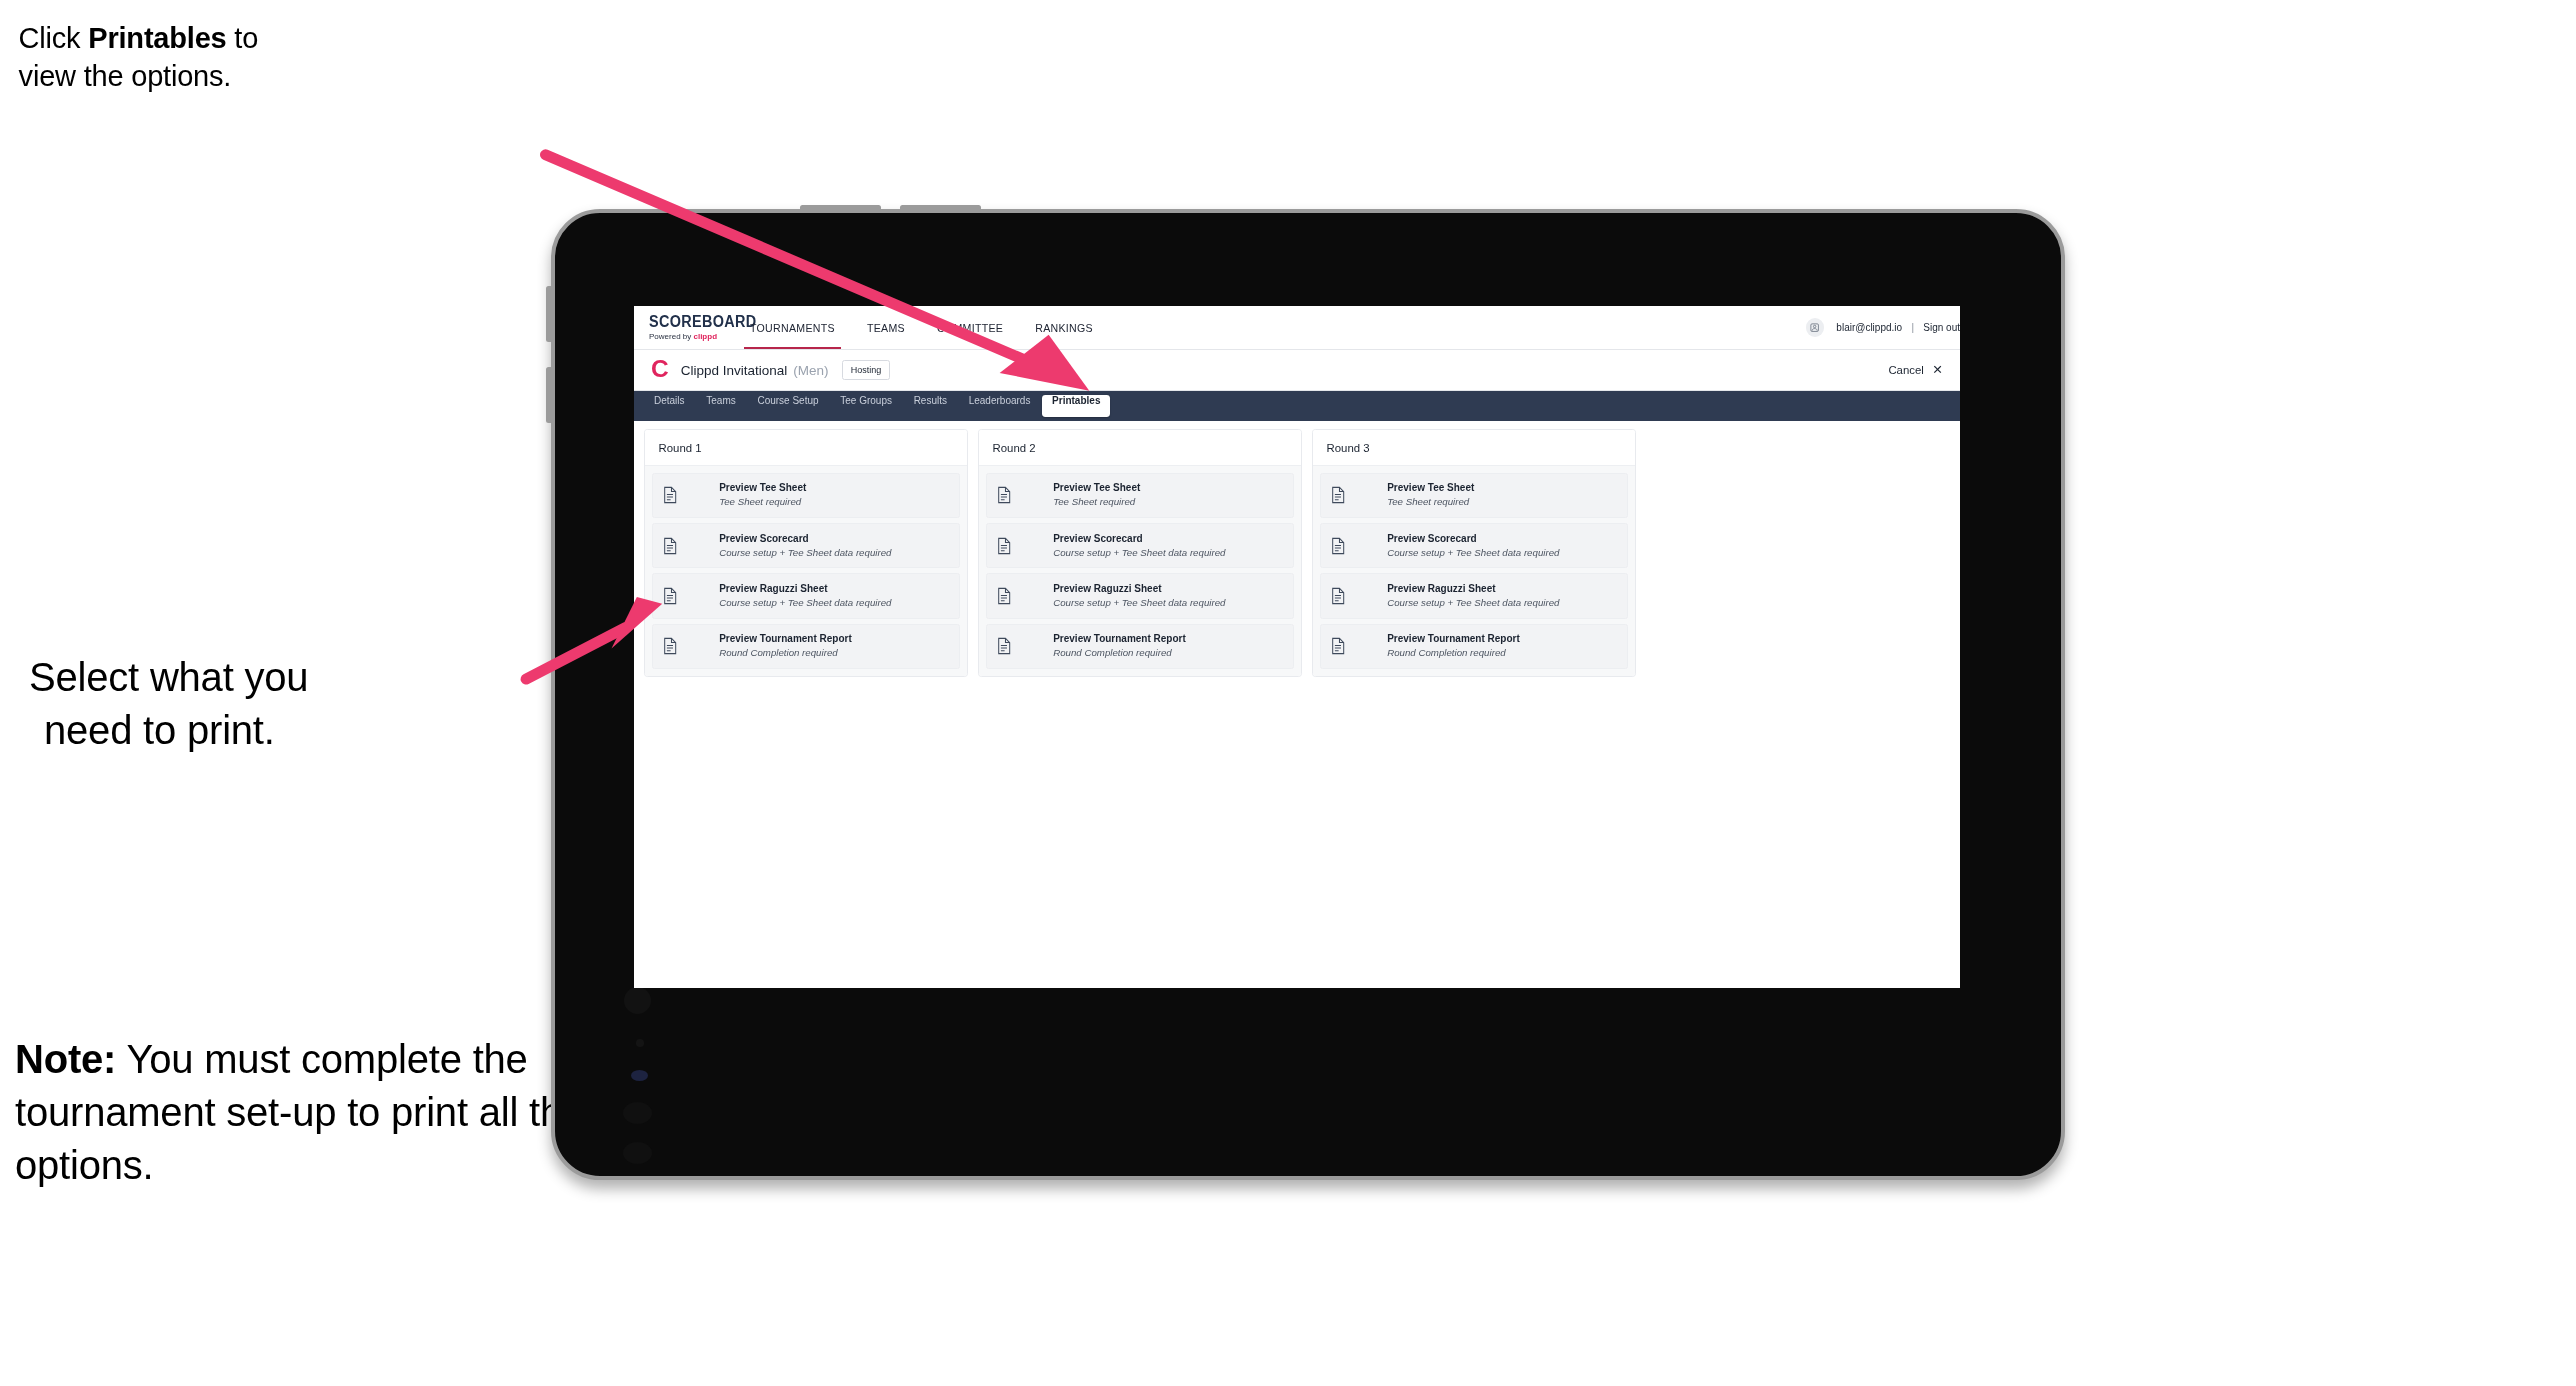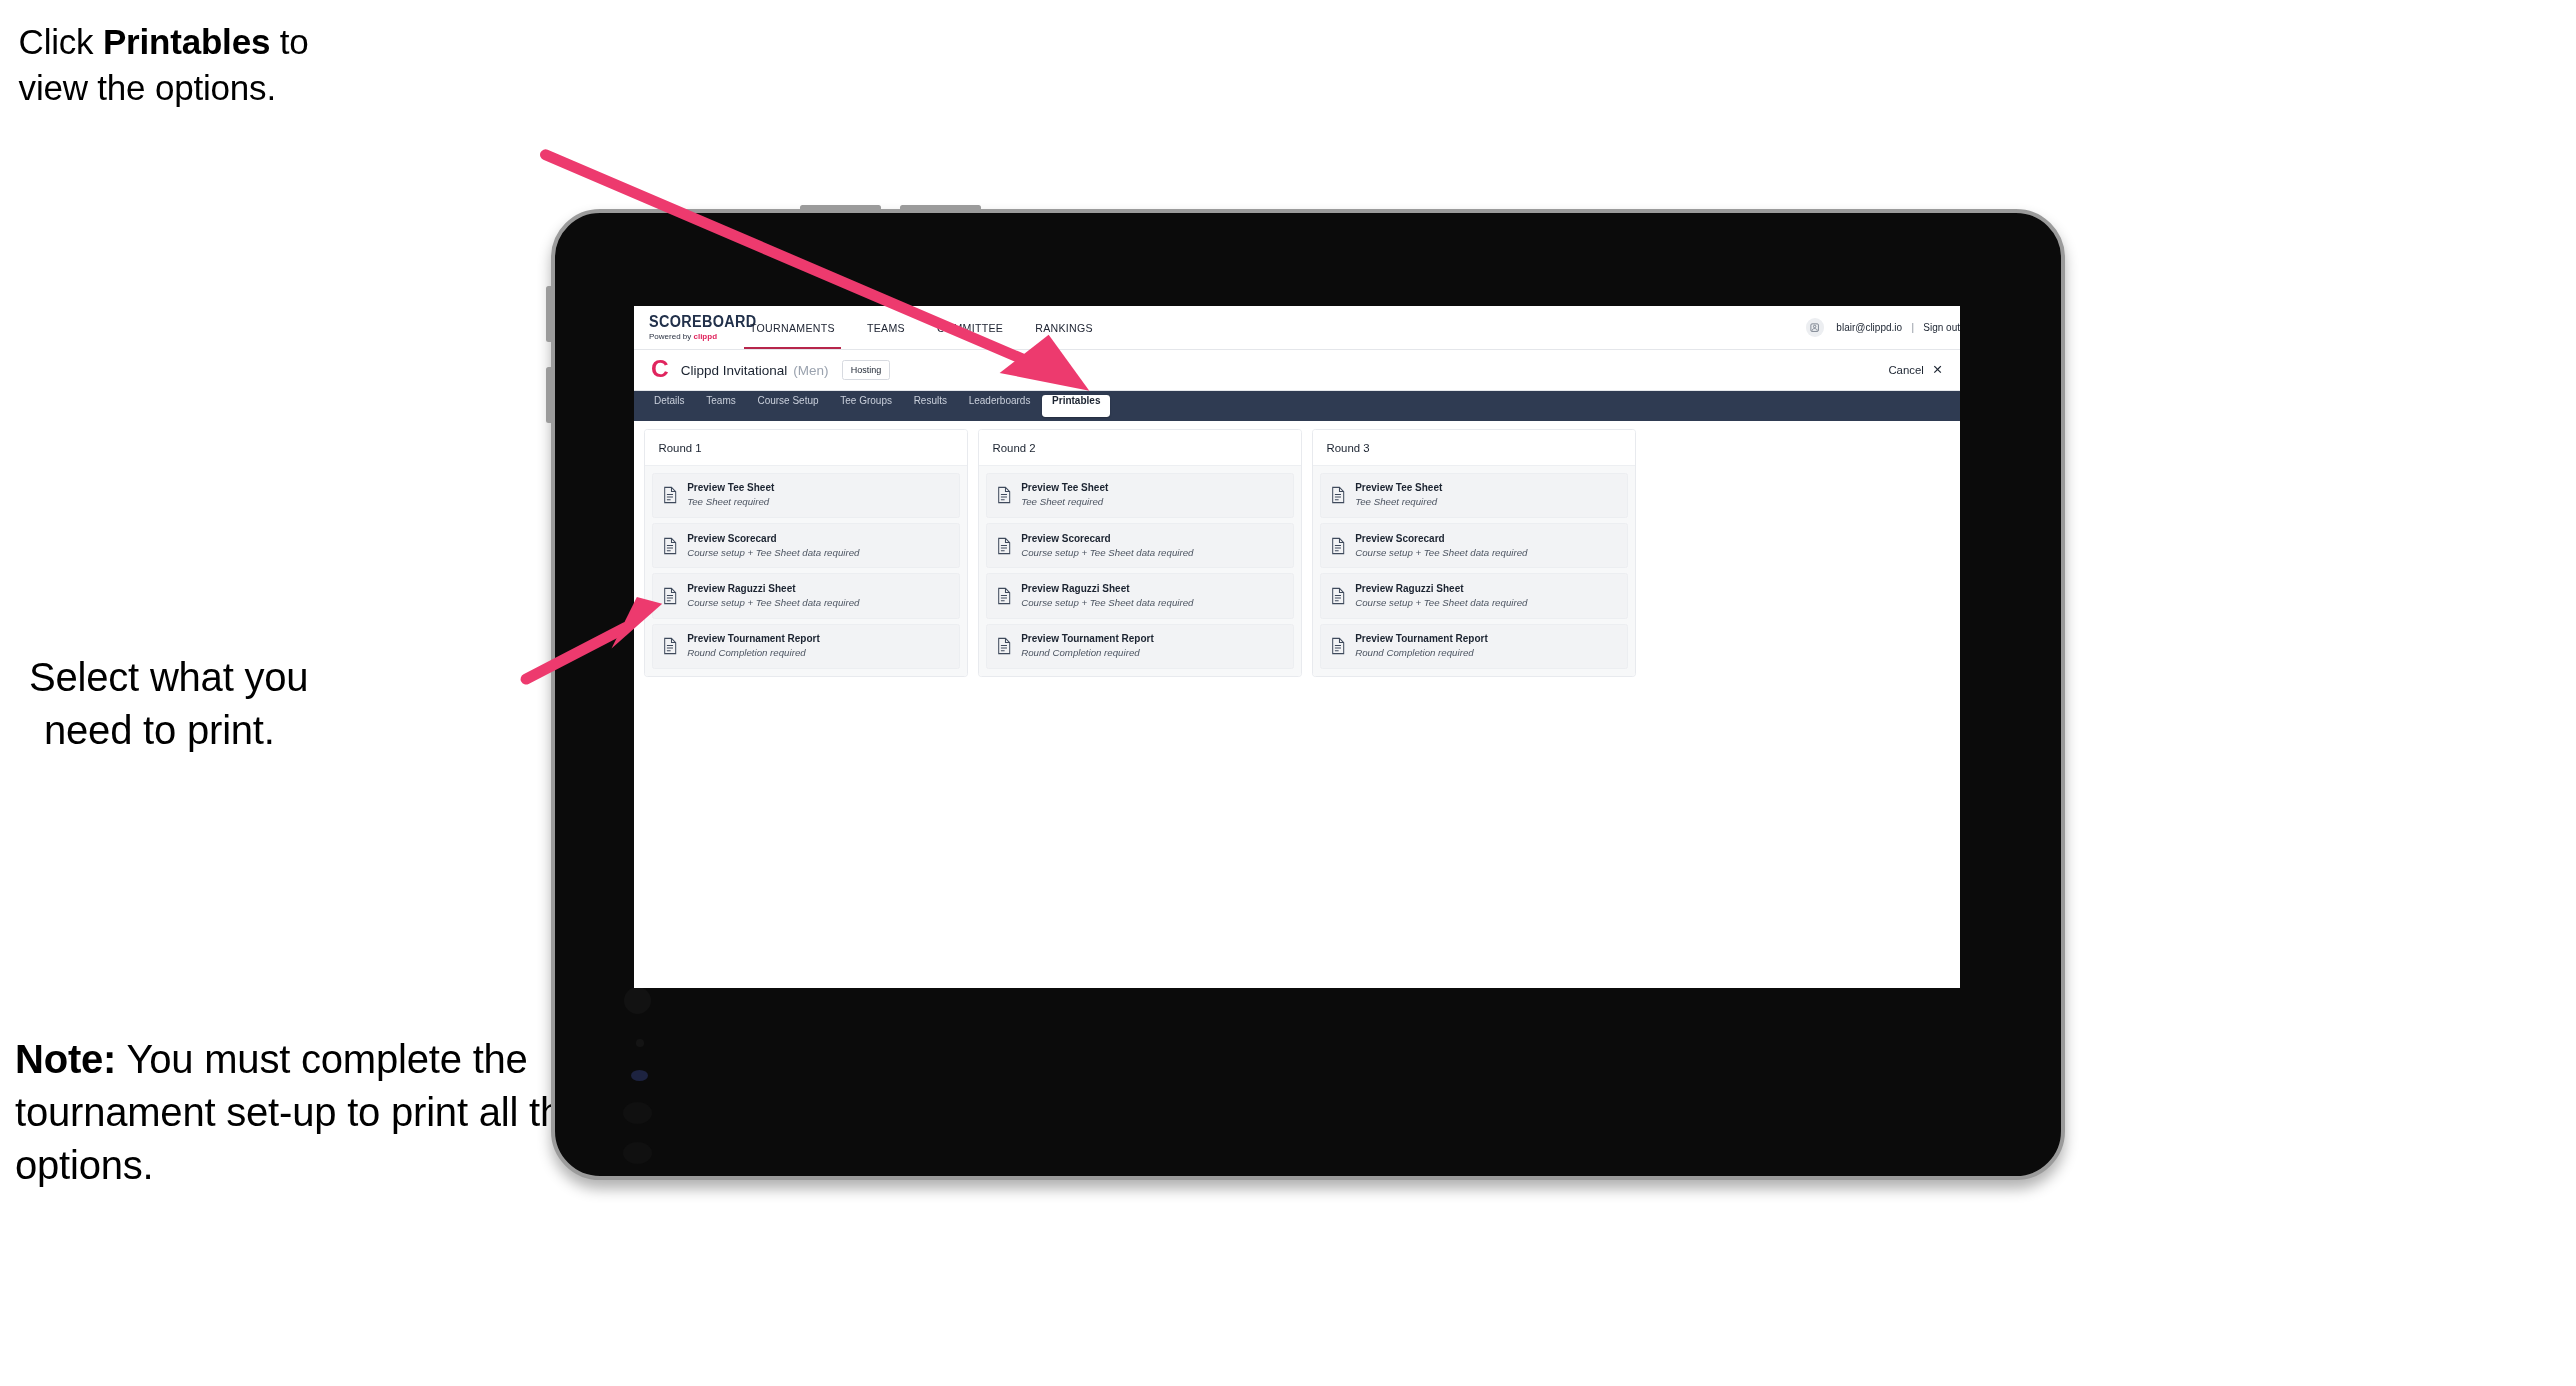--- a/index.html
+++ b/index.html
@@ -13,21 +13,21 @@
 
   
   .caption {
     position: absolute;
     color: #000;
     font-family: "Liberation Sans", sans-serif;
     font-weight: 400;
     line-height: 1.32;
     letter-spacing: -0.2px;
   }
-  #cap-click { left: 18.6px; top: 18.6px; font-size: 35px; width: 558px; }
+  #cap-click { left: 18.6px; top: 18.6px; font-size: 29px; width: 558px; }
   #cap-click b { font-weight: 700; }
   #cap-select { left: 29px; top: 651px; font-size: 40px; width: 541px; text-indent: 0; }
   #cap-select .l2 { display:block; padding-left: 15px; }
   #cap-note { left: 15px; top: 1033px; font-size: 40px; width: 668px; }
   #cap-note b { font-weight: 700; }
 
   
   .arrow-svg { position: absolute; left: 0; top: 0; width: 2576px; height: 1386px; pointer-events: none; }
 
   
@@ -150,21 +150,21 @@
     border-bottom: 0.8px solid #edeff2;
   }
   .round-body { background:#f7f8f9; padding: 6.8px; display:flex; flex-direction:column; gap: 5px; }
   .print-item {
     background:#f2f3f5; border:0.8px solid #eceef1; border-radius:2.5px;
     display:flex; align-items:center; gap: 10px;
     padding: 8.5px 10px; cursor:pointer; min-height: 43px;
   }
   .doc-icon { flex: 0 0 14.4px; width:14.4px; height:18px; color:#3f4a5c; }
   .doc-icon svg { width:14.4px; height:18px; display:block; }
-  .pi-text { display:flex; flex-direction:column; gap:1.7px; }
+  .pi-text { display:flex; flex-direction:column; gap:1.7px;margin-left:32px; }
   .pi-title { font-size: 10px; font-weight:700; color:#1b2330; line-height:1.25; }
   .pi-sub { font-size: 9.7px; font-style: italic; color:#4d5562; line-height:1.25; }
 </style>
 </head>
 <body>
 
 <div id="stage">
 
   <div class="caption" id="cap-click">
     <span>Click </span><b>Printables</b><span> to</span><br>

